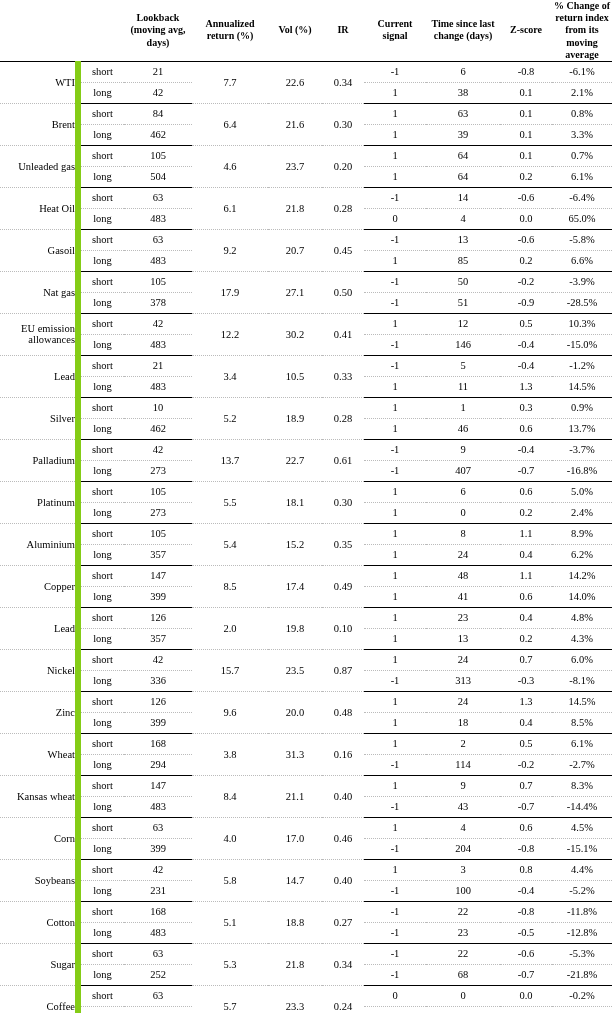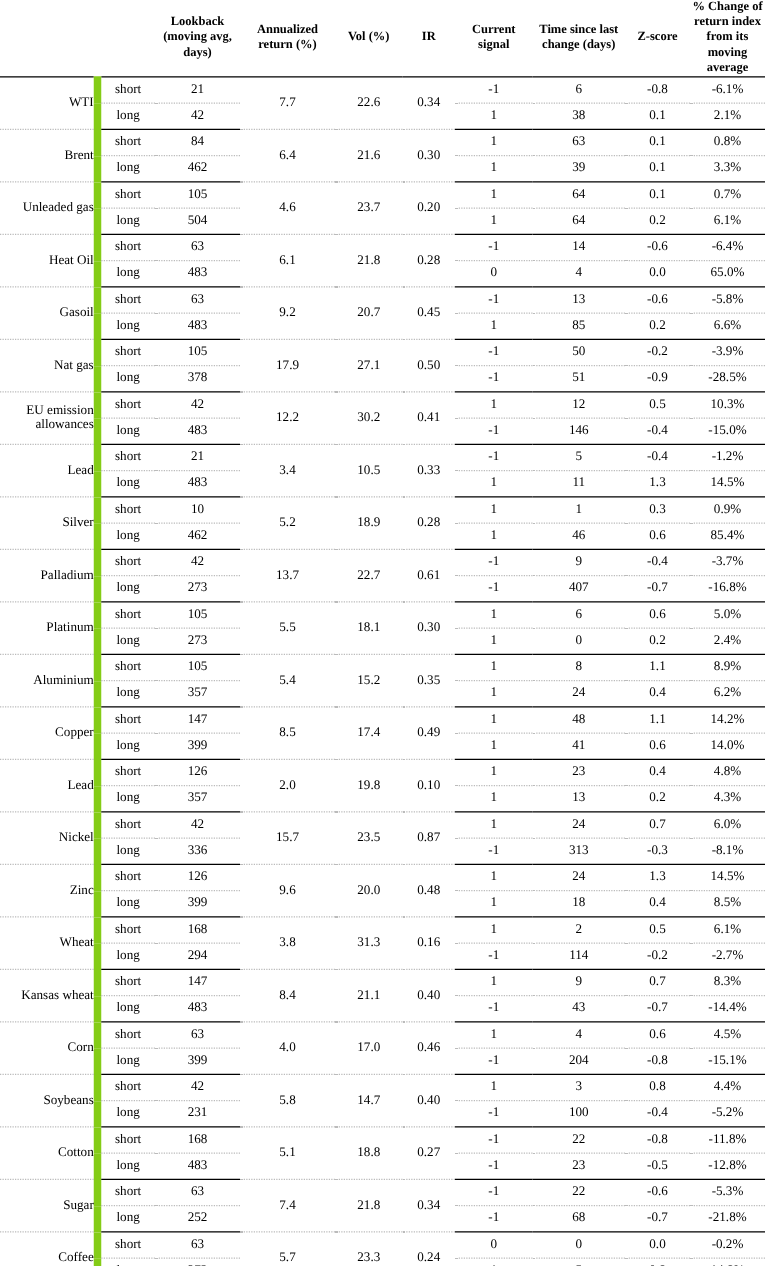--- a/index.html
+++ b/index.html
@@ -286,21 +286,21 @@
           <td class="num">1</td>
           <td class="num">0.3</td>
           <td class="num">0.9%</td>
         </tr>
         <tr class="r-long">
           <td class="term">long</td>
           <td class="num">462</td>
           <td class="num">1</td>
           <td class="num">46</td>
           <td class="num">0.6</td>
-          <td class="num">85.4%</td>
+          <td class="num">13.7%</td>
         </tr>
         <tr class="r-short">
           <td class="name" rowspan="2">Palladium</td>
           <td class="term">short</td>
           <td class="num">42</td>
           <td class="merged" rowspan="2">13.7</td>
           <td class="merged" rowspan="2">22.7</td>
           <td class="merged" rowspan="2">0.61</td>
           <td class="num">-1</td>
           <td class="num">9</td>
@@ -532,21 +532,21 @@
           <td class="num">483</td>
           <td class="num">-1</td>
           <td class="num">23</td>
           <td class="num">-0.5</td>
           <td class="num">-12.8%</td>
         </tr>
         <tr class="r-short">
           <td class="name" rowspan="2">Sugar</td>
           <td class="term">short</td>
           <td class="num">63</td>
-          <td class="merged" rowspan="2">7.4</td>
+          <td class="merged" rowspan="2">5.3</td>
           <td class="merged" rowspan="2">21.8</td>
           <td class="merged" rowspan="2">0.34</td>
           <td class="num">-1</td>
           <td class="num">22</td>
           <td class="num">-0.6</td>
           <td class="num">-5.3%</td>
         </tr>
         <tr class="r-long">
           <td class="term">long</td>
           <td class="num">252</td>

